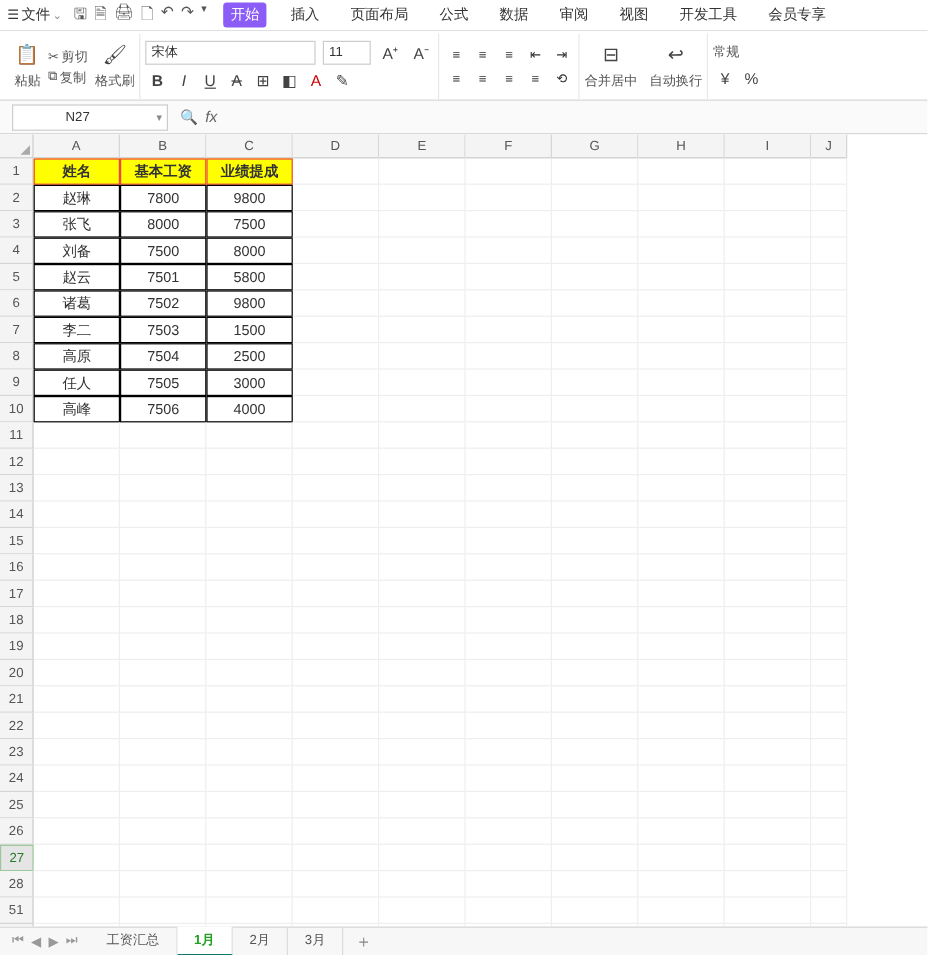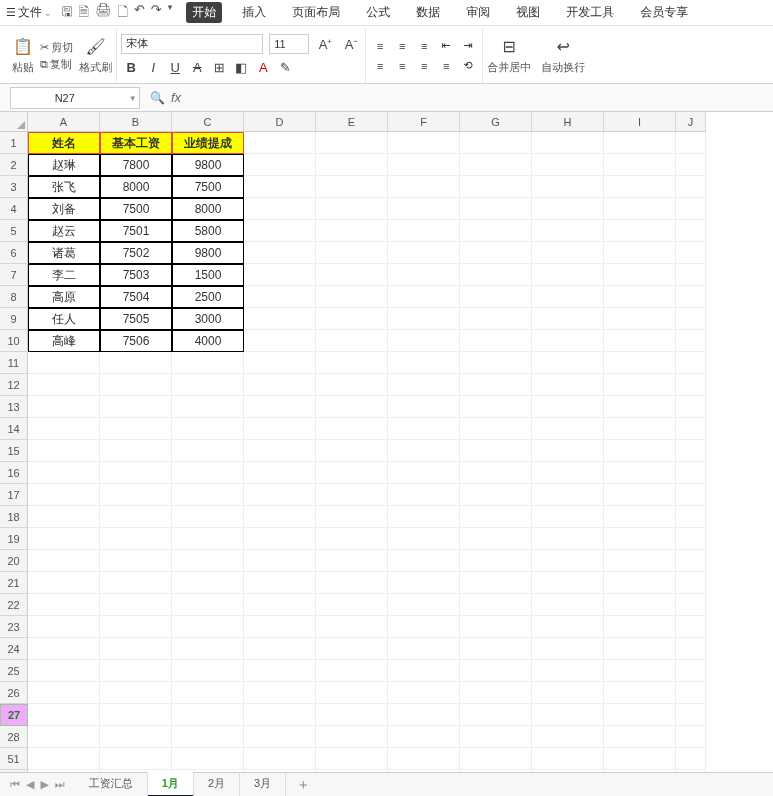--- a/index.html
+++ b/index.html
@@ -6,21 +6,21 @@
 body { width: 773px; height: 796px; background: #fff; font-size: 12px; color: #333; overflow: hidden; }
 
 
 .menubar { height: 26px; background: #fff; display: flex; align-items: center; padding: 0 6px; border-bottom: 1px solid #e0e0e0; gap: 2px; }
 .menubar .file { display: flex; align-items: center; gap: 2px; }
 .menubar .file .ham { font-size: 11px; }
 .menubar .quick { display: flex; gap: 6px; margin-left: 8px; color: #555; }
 .menubar .quick span { font-size: 13px; cursor: pointer; }
 .menubar .tabs { display: flex; gap: 14px; margin-left: 12px; }
 .menubar .tab { font-size: 12px; color: #333; cursor: pointer; padding: 2px 6px; }
-.menubar .tab.active { background: #404040; color: #fff; border-radius: 3px; }
+.menubar .tab.active { background: #8b5cf6; color: #fff; border-radius: 3px; }
 
 
 .ribbon { height: 58px; background: #fff; display: flex; align-items: center; padding: 2px 8px 0; border-bottom: 1px solid #d0d0d0; }
 .group { display: flex; flex-direction: column; align-items: center; justify-content: center; height: 100%; padding: 0 4px; border-right: 1px solid #e8e8e8; }
 .group:last-child { border-right: none; }
 .icon { font-size: 16px; color: #444; }
 .glabel { font-size: 11px; color: #555; margin-top: 2px; }
 .hstack { display: flex; gap: 6px; align-items: center; }
 .vstack { display: flex; flex-direction: column; gap: 2px; }
 .mini { font-size: 11px; color: #555; display: flex; align-items: center; gap: 2px; }
@@ -39,32 +39,32 @@
 .fxicon { font-size: 13px; color: #666; margin: 0 6px; font-style: italic; }
 .fxinput { flex: 1; height: 22px; border: none; background: transparent; font-size: 12px; }
 
 
 .gridwrap { position: relative; height: 660px; overflow: hidden; background: #fff; }
 .grid { display: grid; grid-template-columns: 28px repeat(9, 72px) 30px; }
 .corner { background: #f4f4f4; border-right: 1px solid #ccc; border-bottom: 1px solid #ccc; height: 20px; position: relative; }
 .corner::after { content:""; position:absolute; right:2px; bottom:2px; width:0;height:0;border-left:8px solid transparent;border-bottom:8px solid #aaa;}
 .colh { background: #f4f4f4; border-right: 1px solid #d6d6d6; border-bottom: 1px solid #ccc; height: 20px; display: flex; align-items: center; justify-content: center; font-size: 11px; color: #555; }
 .rowh { background: #f4f4f4; border-right: 1px solid #ccc; border-bottom: 1px solid #d6d6d6; height: 22px; display: flex; align-items: center; justify-content: center; font-size: 11px; color: #555; }
-.rowh.sel { background: #f0abfc; color: #2a7a2a; border:1px solid #9cc89c;font-weight:bold;}
+.rowh.sel { background: #e5e5e5; color: #2a7a2a; border:1px solid #9cc89c;}
 .cell { border-right: 1px solid #eee; border-bottom: 1px solid #eee; height: 22px; display: flex; align-items: center; justify-content: center; font-size: 12px; }
 .cell.hdr { background: #ffff00; font-weight: bold; border: 1px solid #ef4444; }
 .cell.data { border: 1px solid #000; }
 
 
 .sheetbar { height: 24px; border-top: 1px solid #ccc; display: flex; align-items: center; background: #f7f7f7; font-size: 11px; }
 .sheetnav { display: flex; gap: 6px; padding: 0 10px; color: #999; }
 .sheetnav span { cursor: pointer; }
 .sheettabs { display: flex; justify-content: space-between; }
 .stab { padding: 4px 14px; border-right: 1px solid #ddd; cursor: pointer; color: #555; }
-.stab.active { color: #22a022; font-weight: bold; border-bottom: 2px solid #0f172a; background: #fff; }
+.stab.active { color: #22a022; font-weight: bold; border-bottom: 2px solid #0f766e; background: #fff; }
 .addsheet { padding: 0 10px; font-size: 14px; color: #888; cursor: pointer; }
 </style>
 </head>
 <body>
 
 <div class="menubar">
   <div class="file">
     <span class="ham">☰</span>
     <span>文件</span>
     <span style="font-size:9px;color:#888;">⌄</span>
@@ -158,20 +158,29 @@
   </div>
   <div class="group">
     <div class="hstack" style="gap:10px;">
       <div class="vstack" style="align-items:center;">
         <span class="icon">⊟</span>
         <span class="glabel">合并居中</span>
       </div>
       <div class="vstack" style="align-items:center;">
         <span class="icon">↩</span>
         <span class="glabel">自动换行</span>
+      </div>
+    </div>
+  </div>
+  <div class="group" style="border-right:none;">
+    <div class="vstack" style="gap:4px;">
+      <span class="mini">常规</span>
+      <div class="ribrow">
+        <span class="ribbtn">¥</span>
+        <span class="ribbtn">%</span>
       </div>
     </div>
   </div>
 </div>
 
 <div class="fbar">
   <div class="namebox">
     <span style="flex:1;text-align:center;">N27</span>
     <span class="dd">▾</span>
   </div>

